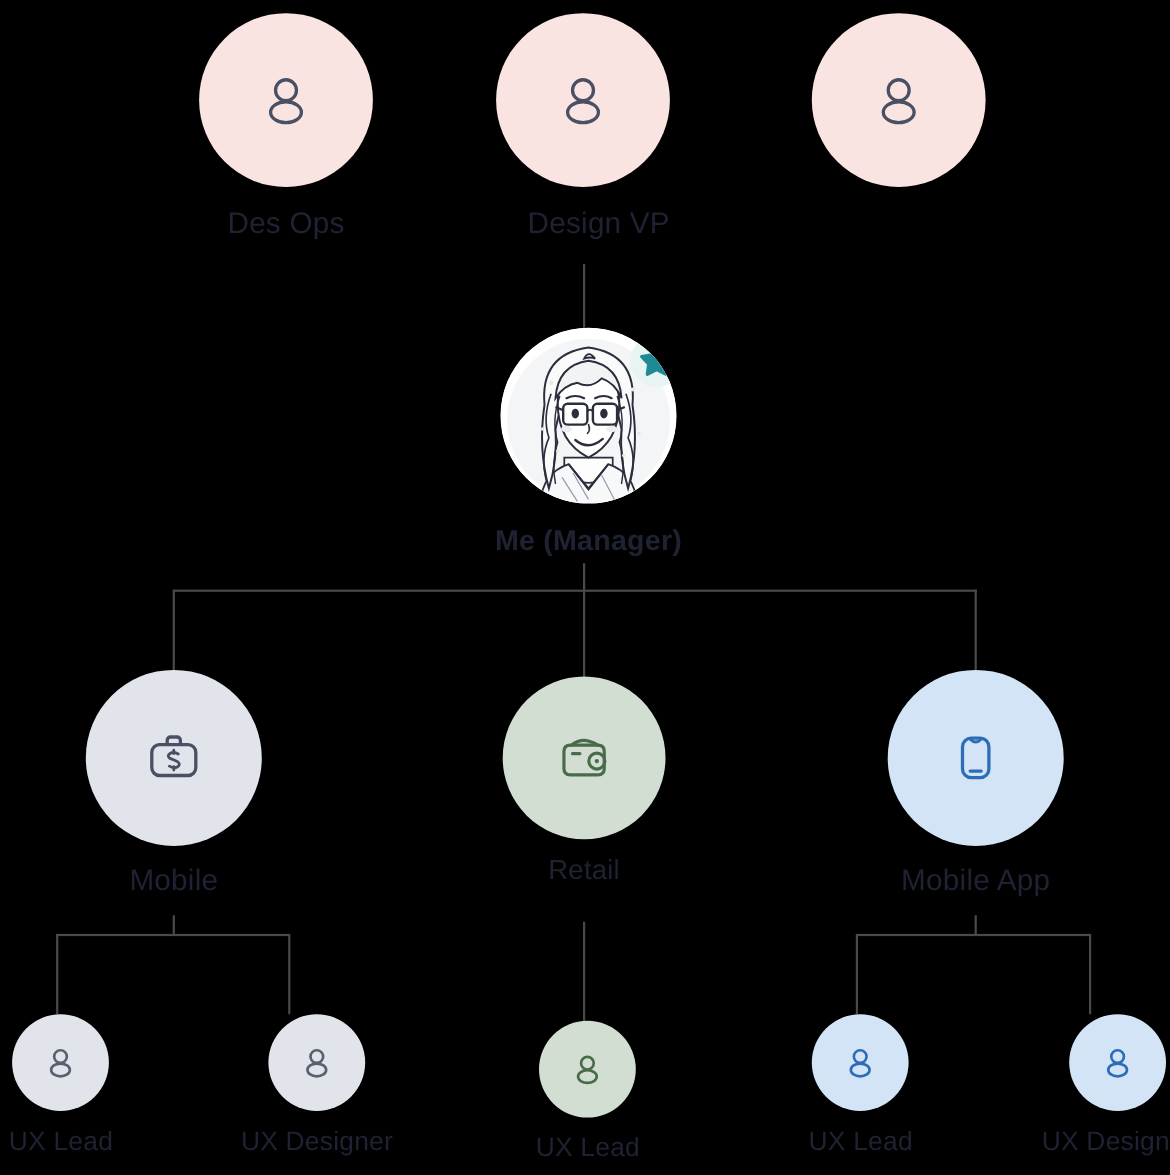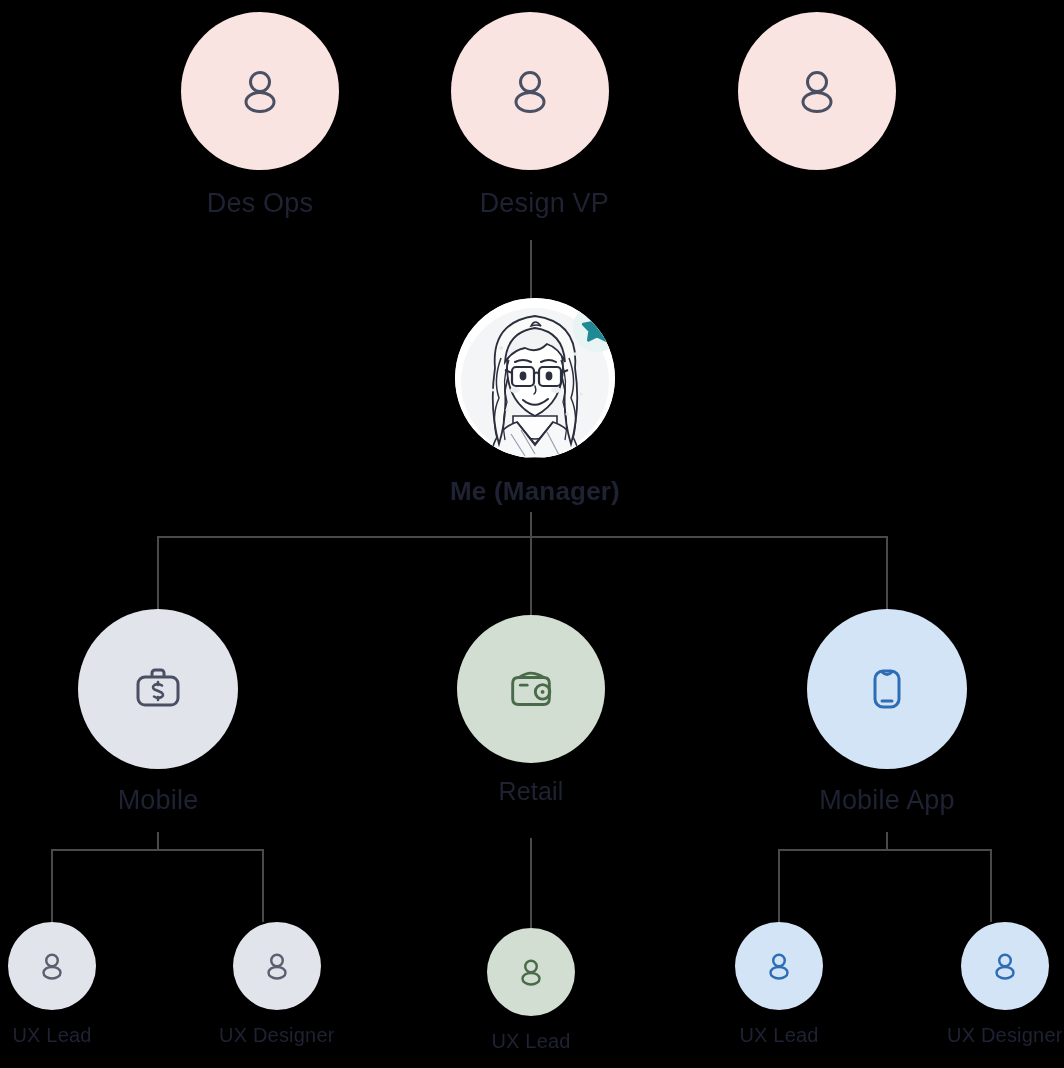--- a/index.html
+++ b/index.html
@@ -32,21 +32,21 @@
   .t2 .label{font-size:26px;font-weight:700;margin-top:18px;}
 
   
   .t3 .circle{width:160px;height:160px;}
   .t3 .label{font-size:27px;font-weight:400;margin-top:16px;}
   .t3.sm .circle{width:148px;height:148px;}
   .t3.sm .label{font-size:25px;margin-top:14px;}
 
   
   .t4 .circle{width:88px;height:88px;}
-  .t4 .label{font-size:20px;font-weight:400;margin-top:14px;}
+  .t4 .label{font-size:24px;font-weight:400;margin-top:14px;}
 
   
   .avatar-wrap{
     width:160px;height:160px;border-radius:50%;
     background:#ffffff;overflow:hidden;position:relative;
   }
   .avatar-wrap svg{display:block;}
   .badge{
     position:absolute;width:48px;height:48px;border-radius:50%;
     background:#e8f4f4;right:-6px;top:6px;

